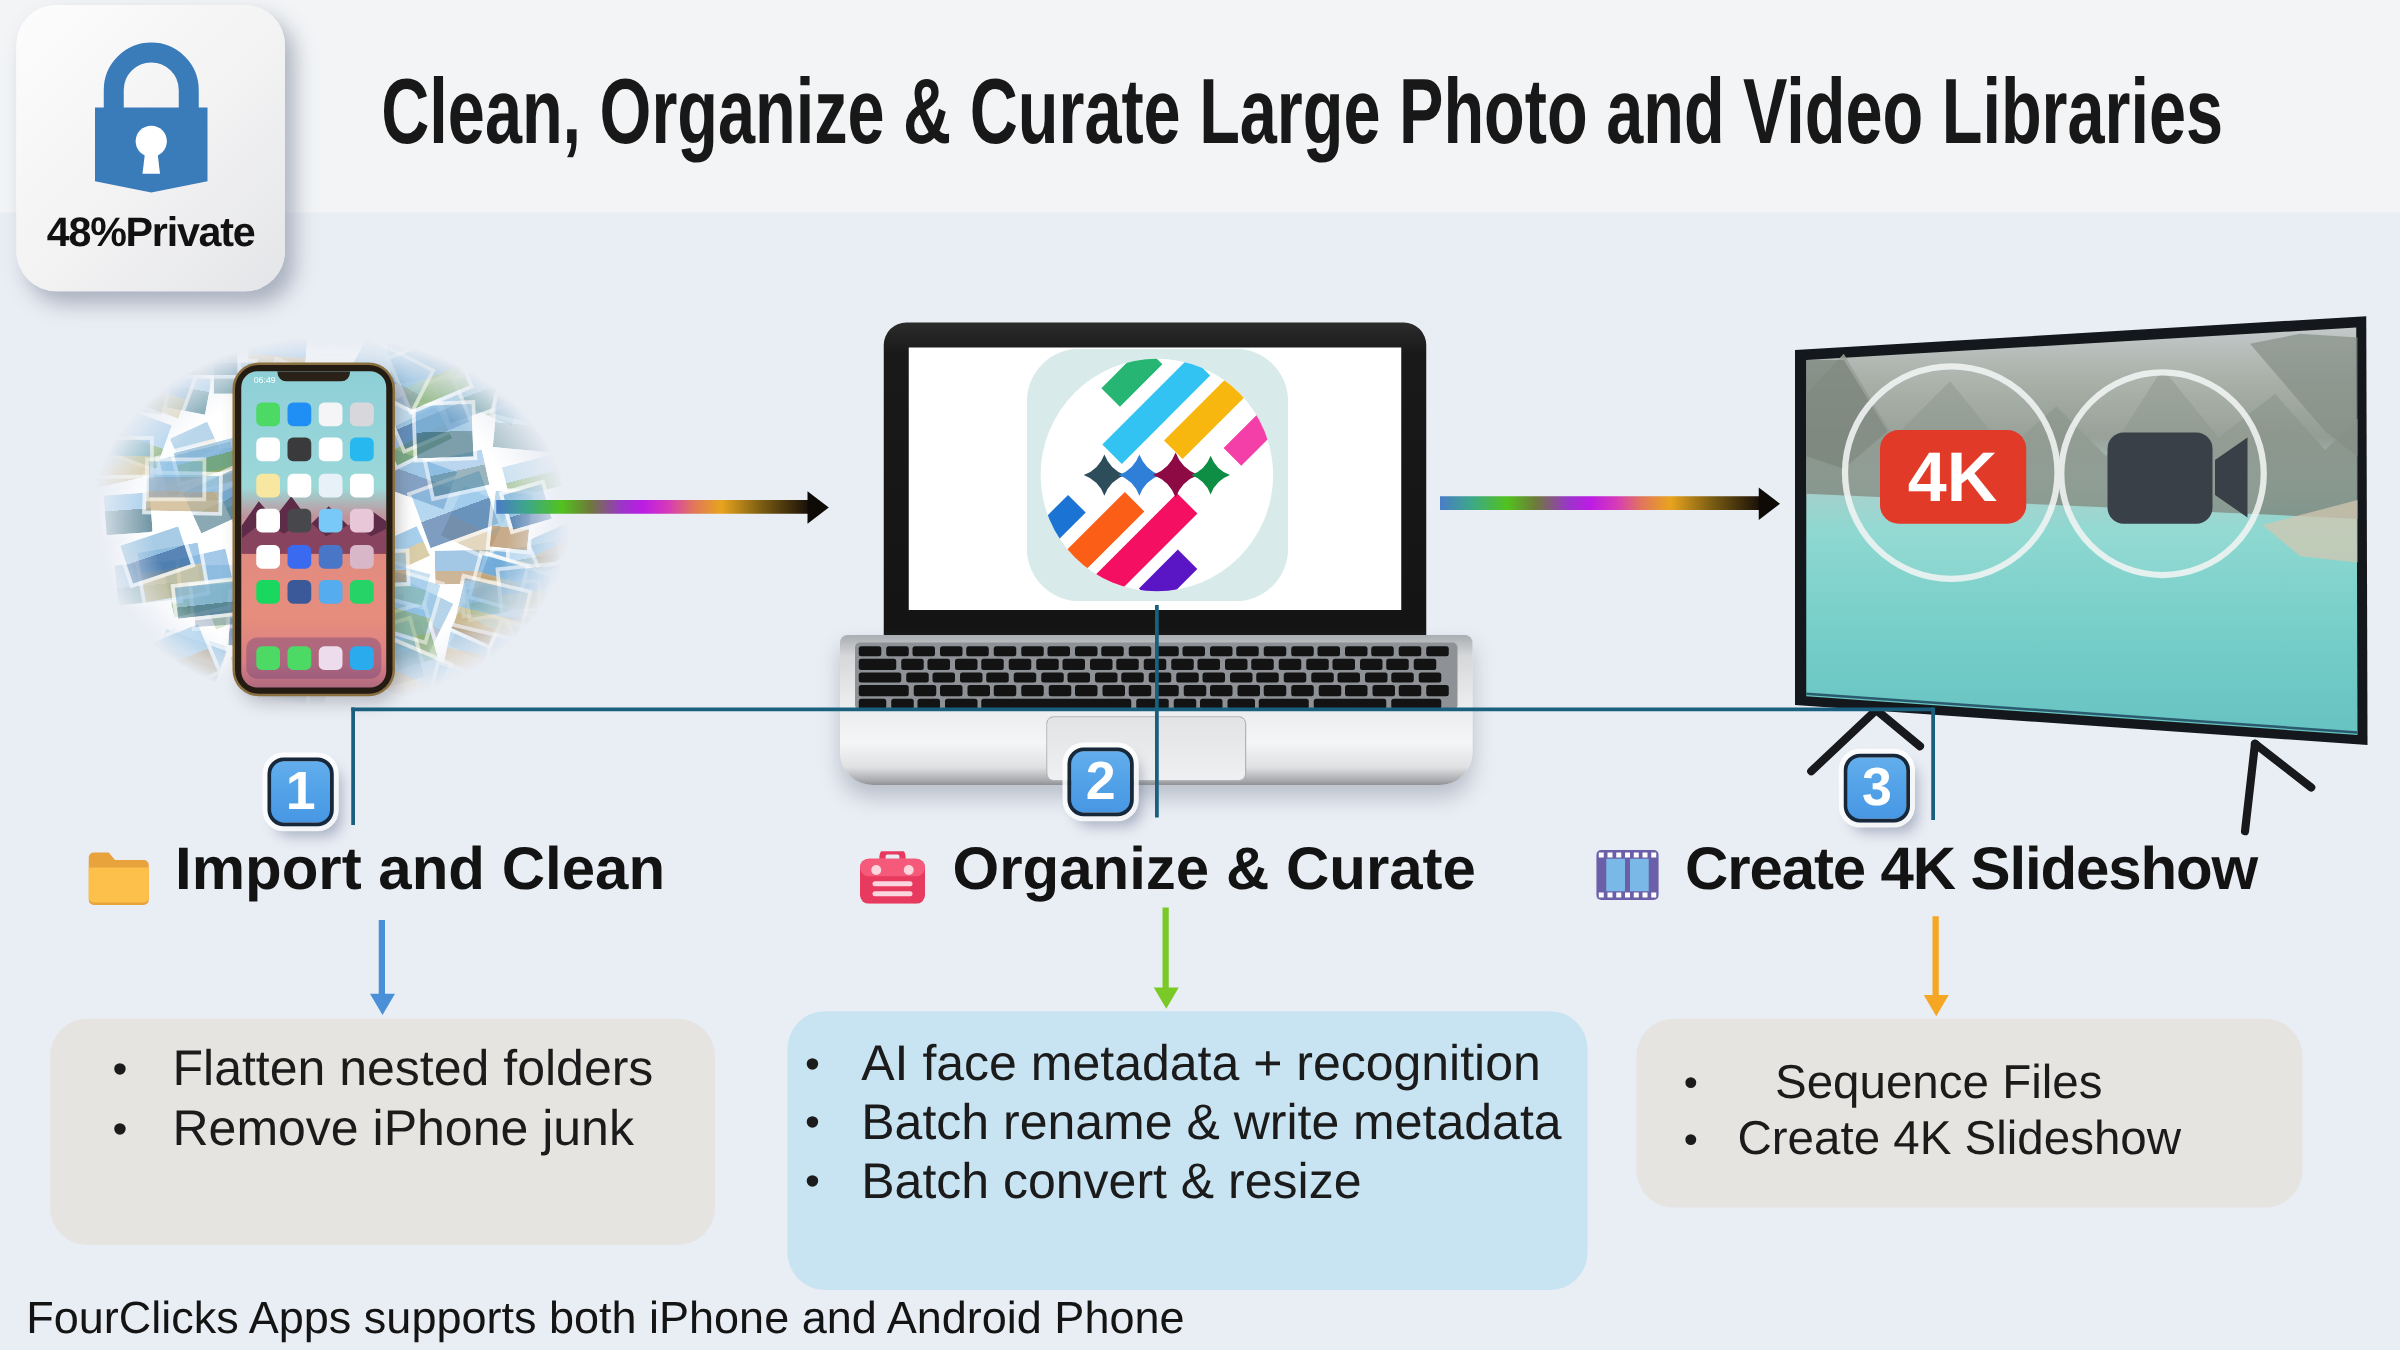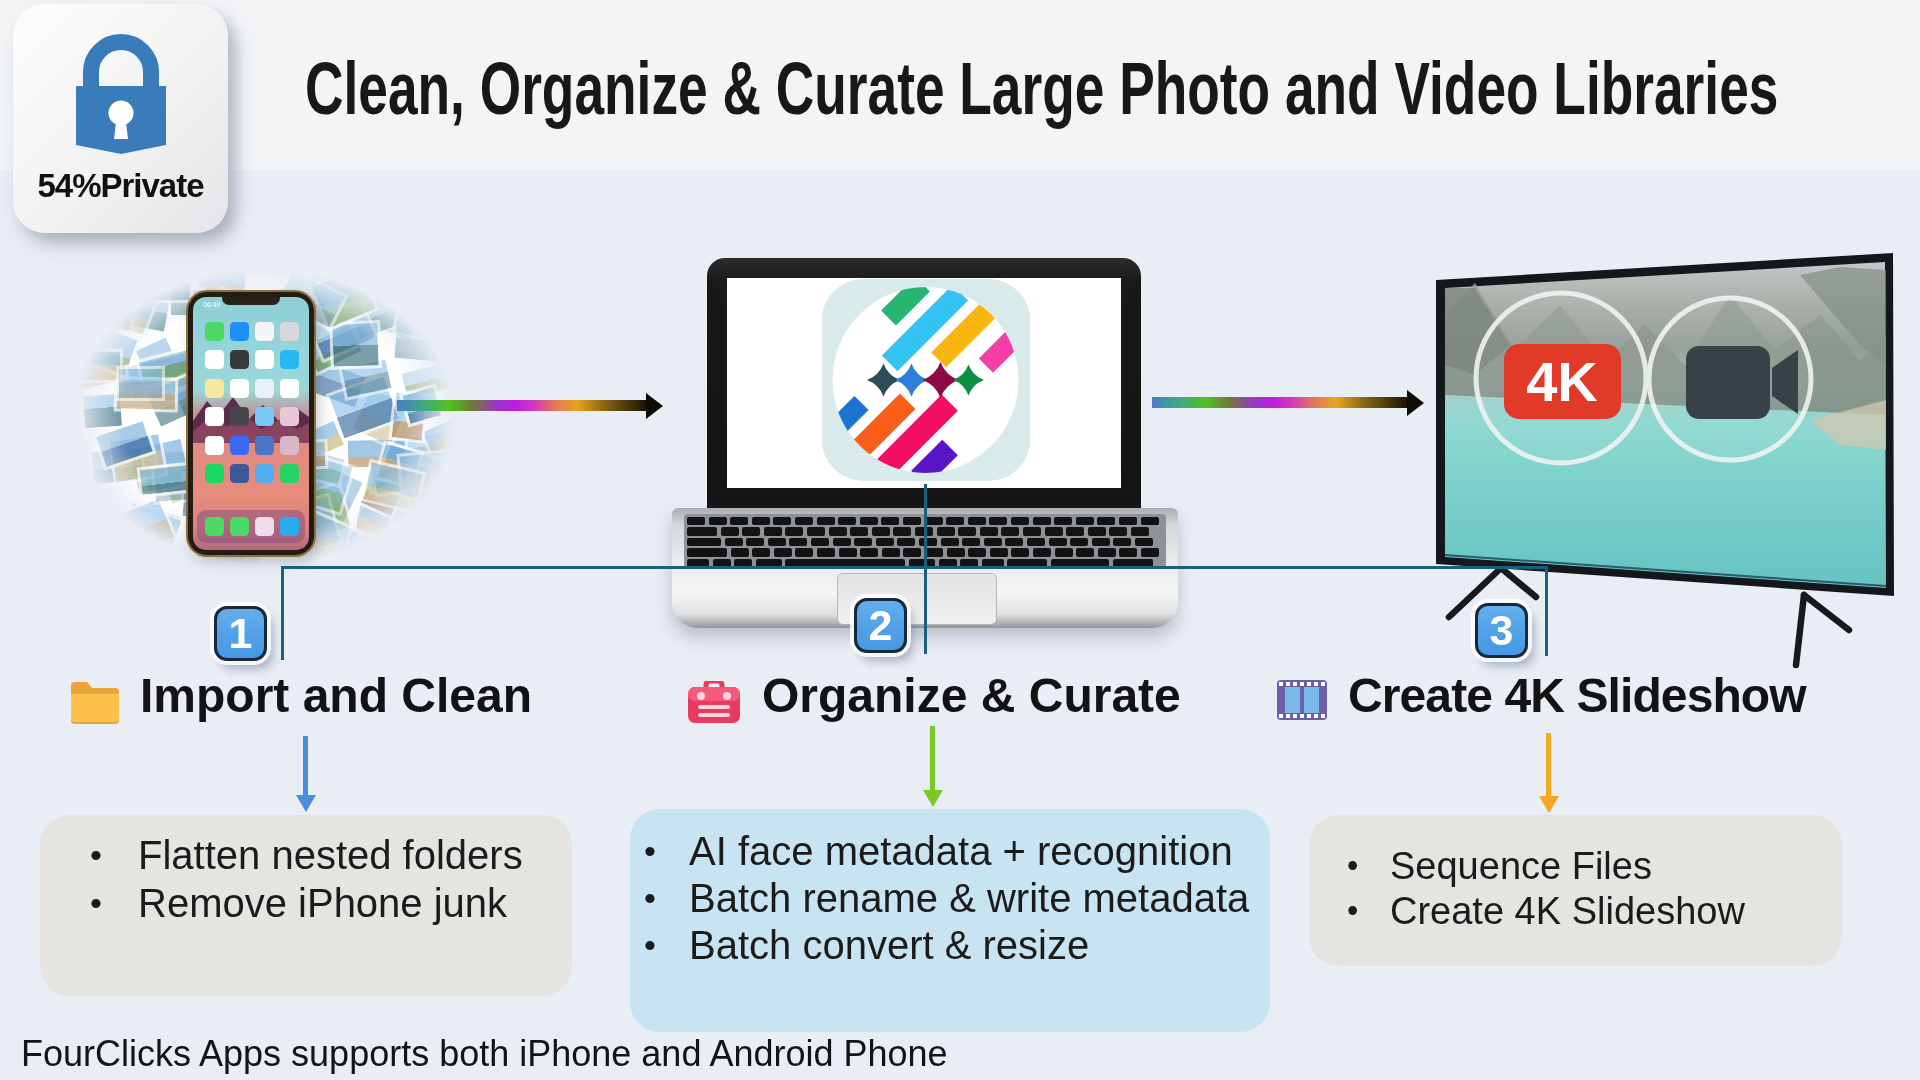--- a/index.html
+++ b/index.html
@@ -92,21 +92,21 @@
 <body>
 <div class="topband"></div>
 
 <div class="pcard">
   <svg width="132" height="132" viewBox="0 0 132 132">
     <path d="M36 62 V42 a30 30 0 0 1 60 0 V62" fill="none" stroke="#3a7cba" stroke-width="16"></path>
     <path d="M21 56 h90 v59 l-45 9 -45 -9 z" fill="#3a7cba"></path>
     <circle cx="66" cy="83" r="12.5" fill="#fff"></circle>
     <path d="M61.5 88 h9 l2.5 21 h-14 z" fill="#fff"></path>
   </svg>
-  <div class="ptxt">54%Private</div>
+  <div class="ptxt">48%Private</div>
 </div>
 
 <div class="title">Clean, Organize &amp; Curate Large Photo and Video Libraries</div>
 
 <div class="collage" id="collage">
     <div class="bgw"></div>
     <div class="ph" style="width: 58.8994px; height: 28.3124px; left: 332.861px; top: 175.556px; transform: rotate(-9.99981deg); background: linear-gradient(rgb(143, 194, 232) 0%, rgb(143, 194, 232) 45.641%, rgb(79, 136, 152) 45.641%, rgb(79, 136, 152) 100%); opacity: 0.63;"></div>
     <div class="ph" style="width: 51.985px; height: 36.8691px; left: 71.3493px; top: 247.725px; transform: rotate(19.7407deg); background: linear-gradient(rgb(127, 180, 224) 0%, rgb(127, 180, 224) 61.1174%, rgb(135, 176, 106) 61.1174%, rgb(135, 176, 106) 100%); opacity: 0.73;"></div>
     <div class="ph" style="width: 63.355px; height: 32.947px; left: 287.484px; top: 179.415px; transform: rotate(-1.06655deg); background: linear-gradient(rgb(106, 168, 216) 0%, rgb(106, 168, 216) 61.7182%, rgb(176, 136, 90) 61.7182%, rgb(176, 136, 90) 100%); opacity: 0.62;"></div>
     <div class="ph" style="width: 47.1094px; height: 49.6651px; left: 299.162px; top: 134.414px; transform: rotate(24.4725deg); background: linear-gradient(rgb(143, 194, 232) 0%, rgb(143, 194, 232) 59.0686%, rgb(200, 176, 131) 59.0686%, rgb(200, 176, 131) 100%); opacity: 0.5;"></div>
@@ -487,18 +487,18 @@
 </div>
 <div class="bbox bx2" style="left:630px; top:809px; width:640px; height:223px; background:#c8e3f2; font-size:40px;">
   <ul style="margin-top:19px; line-height:47px;">
     <li style="padding-left:59px;">AI face metadata + recognition</li>
     <li style="padding-left:59px;">Batch rename &amp; write metadata</li>
     <li style="padding-left:59px;">Batch convert &amp; resize</li>
   </ul>
 </div>
 <div class="bbox bx3" style="left:1309px; top:815px; width:533px; height:151px; background:#e5e4e1; font-size:38px;">
   <ul style="margin-top:29px; line-height:45px;">
-    <li style="padding-left:81px;margin-top:16px;">Sequence Files</li>
+    <li style="padding-left:111px;margin-top:16px;">Sequence Files</li>
     <li style="padding-left:81px;">Create 4K Slideshow</li>
   </ul>
 </div>
 
 <div class="footer">FourClicks Apps supports both iPhone and Android Phone</div>
 
 </body></html>

